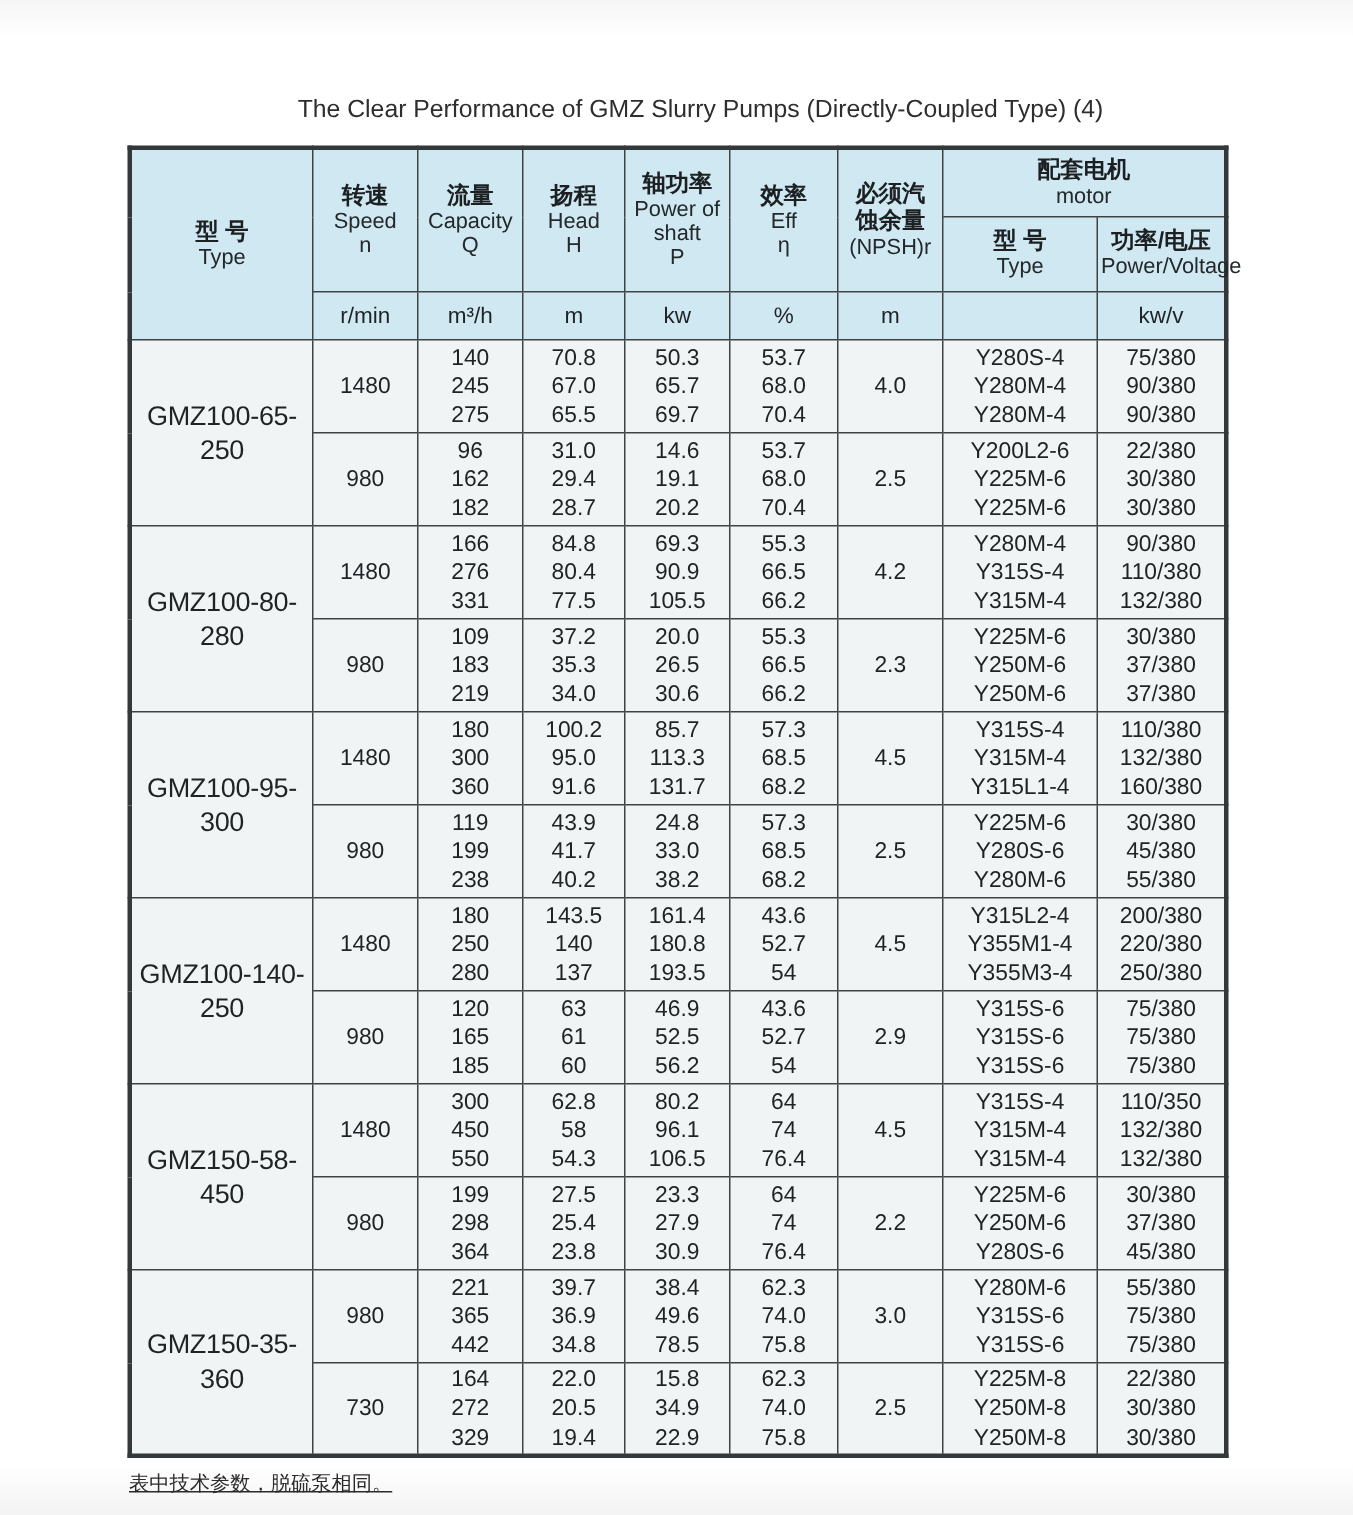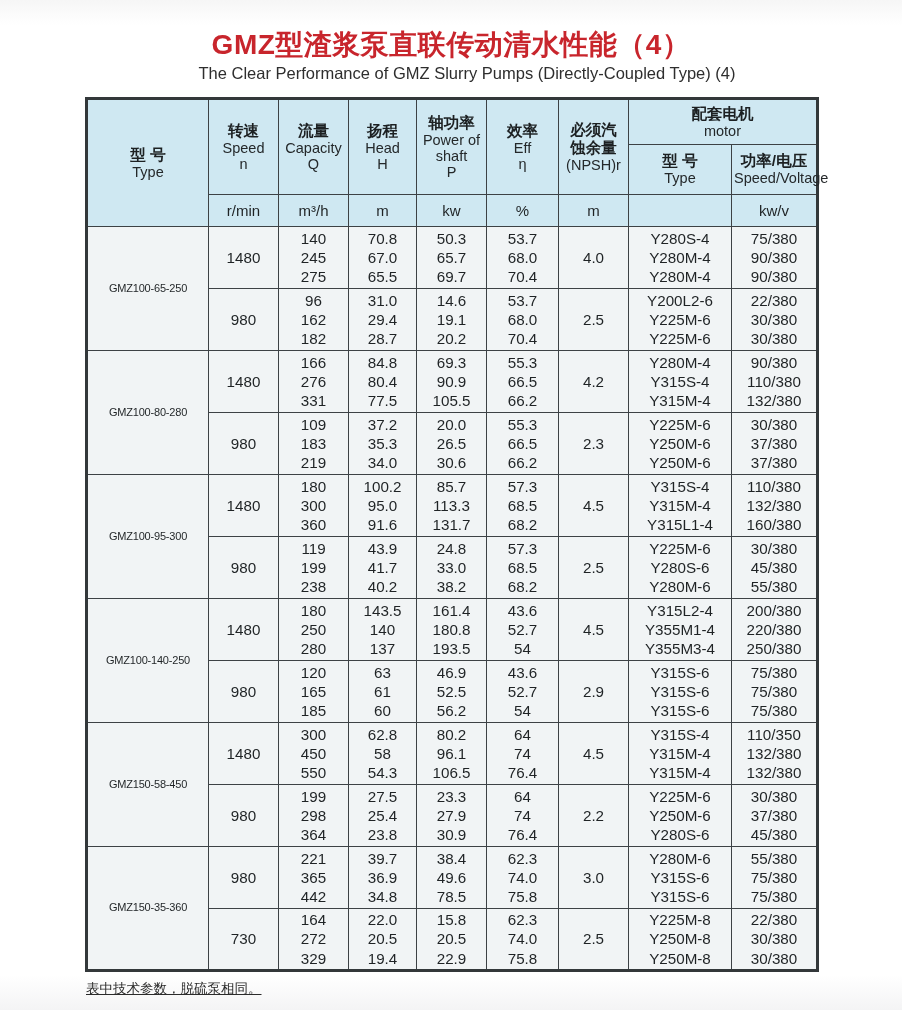--- a/index.html
+++ b/index.html
@@ -43,33 +43,32 @@
   .hrow-units{height:32px;margin-left:44px;}
   .hd-cn{font-size:15.5px;font-weight:600;line-height:1.15;color:#1c2022;}
   .hd-en{font-size:14.5px;font-weight:400;line-height:1.12;color:#24282a;}
   .unit-cell{background:#cfe8f2;font-size:15px;color:#1f2325;}
   tbody tr{height:62px;}
   tbody td{
     background:#f1f4f5;
     font-size:15.2px;line-height:1.26;
     white-space:pre-line;
   }
-  td.pump-type{font-size:11px;letter-spacing:-0.2px;}
+  td.pump-type{font-size:18px;letter-spacing:-0.2px;}
   td.single{white-space:normal;margin-left:15px;}
   .footnote{
     position:absolute;left:86px;top:980px;
     font-size:13.5px;color:#2b2b2b;text-decoration:underline;
   }
 </style>
 </head>
 <body>
 
 <div class="sheet">
 
-  <div class="title-cn">GMZ型渣浆泵直联传动清水性能（4）</div>
   <div class="title-en">The Clear Performance of GMZ Slurry Pumps (Directly-Coupled Type) (4)</div>
 
   <table class="spec">
     <colgroup>
       <col style="width:122px">
         <col style="width:70px">
         <col style="width:70px">
       <col style="width:68px">
         <col style="width:70px">
         <col style="width:72px">
@@ -119,21 +118,21 @@
           <div class="hd-en">motor</div>
         </th>
       </tr>
       <tr class="hrow2">
         <th>
           <div class="hd-cn">型 号</div>
           <div class="hd-en">Type</div>
         </th>
         <th>
           <div class="hd-cn">功率/电压</div>
-          <div class="hd-en">Speed/Voltage</div>
+          <div class="hd-en">Power/Voltage</div>
         </th>
       </tr>
       <tr class="hrow-units">
         <td class="unit-cell">r/min</td>
         <td class="unit-cell">m³/h</td>
         <td class="unit-cell">m</td>
         <td class="unit-cell">kw</td>
         <td class="unit-cell">%</td>
         <td class="unit-cell">m</td>
         <td class="unit-cell"></td>
@@ -407,21 +406,21 @@
       </tr>
       <tr>
         <td class="single">730</td>
         <td>164
 272
 329</td>
         <td>22.0
 20.5
 19.4</td>
         <td>15.8
-20.5
+34.9
 22.9</td>
         <td>62.3
 74.0
 75.8</td>
         <td class="single">2.5</td>
         <td>Y225M-8
 Y250M-8
 Y250M-8</td>
         <td>22/380
 30/380

